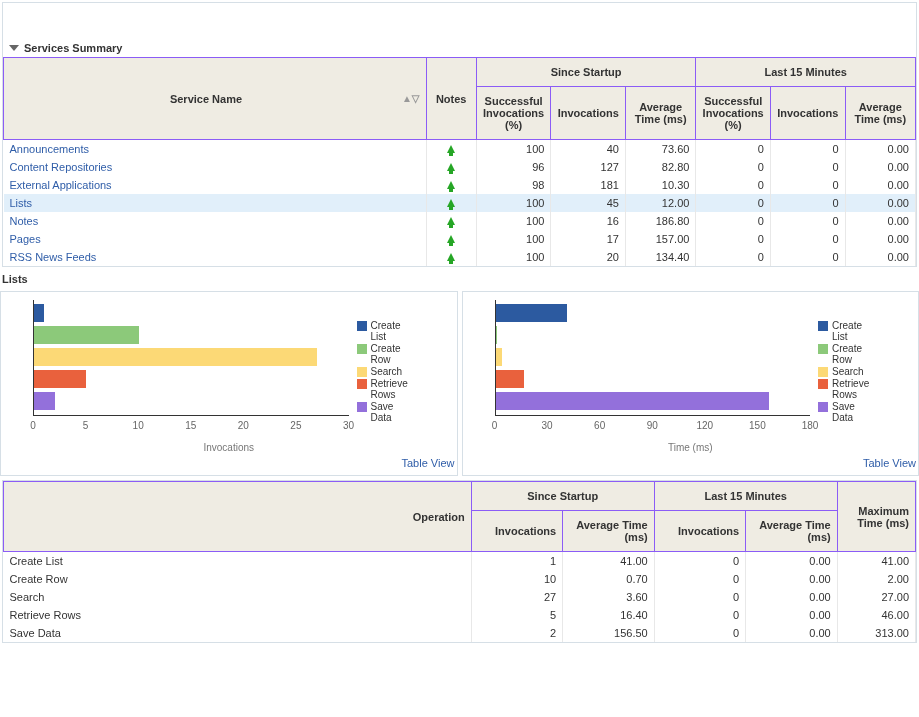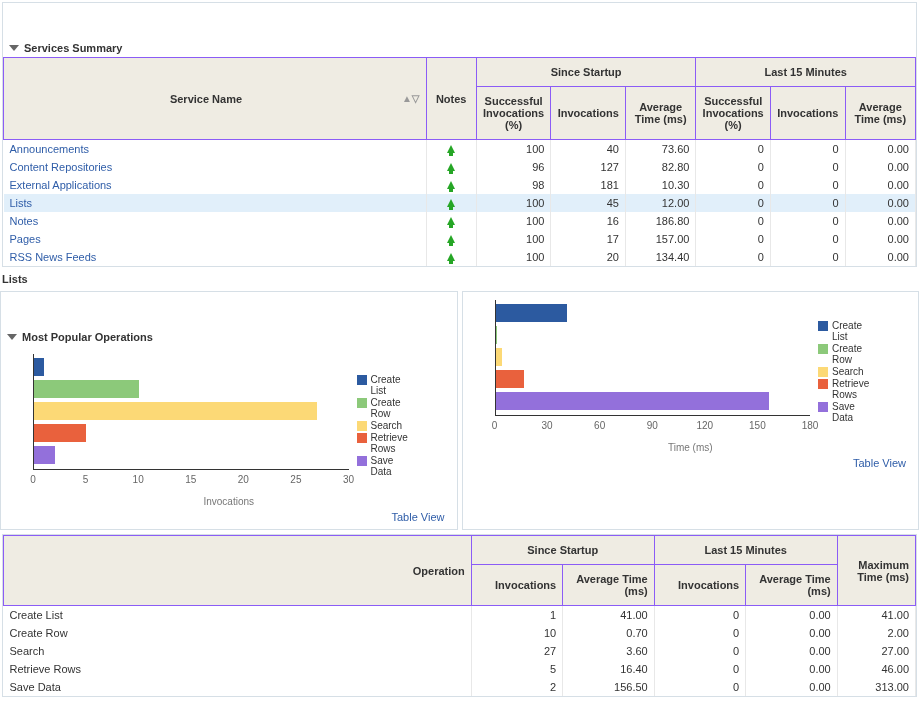--- a/index.html
+++ b/index.html
@@ -28,21 +28,21 @@
 .bars-area { flex: 1; position: relative; height: 140px; }
 .bars-stack { position: absolute; left: 24px; right: 4px; top: 0; bottom: 24px; border-left: 1px solid #333; border-bottom: 1px solid #333; }
 .hbar { position: absolute; height: 18px; }
 .axis-labels { position: absolute; left: 24px; right: 4px; bottom: 4px; height: 16px; }
 .tick { position: absolute; font-size: 10px; color: #666; transform: translateX(-50%); }
 .axis-title { text-align: center; font-size: 10px; color: #777; }
 .legend { width: 100px; padding: 20px 4px 0 4px; }
 .legend-row { display: flex; align-items: flex-start; margin-bottom: 1px; font-size: 10px; color: #333; }
 .swatch { width: 10px; height: 10px; margin-right: 4px; margin-top: 1px; flex-shrink: 0; }
 .legend-label { line-height: 11px; }
-.table-view-link { text-align: right; padding: 4px 12px 6px 0; margin-left: 40px; }
+.table-view-link { text-align: right; padding: 4px 2px 6px 0; margin-left: 40px; }
 .table-view-link a { color: #2f5da8; cursor: pointer; }
 
 .svc-col-name { width: 420px; text-align: left; }
 .svc-col-status { width: 50px; }
 .svc-col-num { width: 70px; }
 
 .ops-table th { text-align: right; }
 .ops-table th.num, .ops-table td.num { text-align: right; }
 </style>
 </head>
@@ -145,24 +145,20 @@
           <td class="num">0.00</td>
         </tr>
       </tbody>
   </table>
 </div>
 
 <div class="subtitle">Lists</div>
 
 <div class="charts-row">
   <div class="chart-panel">
-    <div class="section-header">
-      <span class="disclosure"></span>
-      <span>Most Popular Operations</span>
-    </div>
     <div class="chart-body">
       <div class="bars-area">
         <div class="bars-stack" id="chart0-bars">
             <div class="hbar" style="top: 4px; left: 0px; width: 3.33333%; background: rgb(44, 90, 160);"></div>
             <div class="hbar" style="top: 26px; left: 0px; width: 33.3333%; background: rgb(140, 201, 122);"></div>
             <div class="hbar" style="top: 48px; left: 0px; width: 90%; background: rgb(252, 217, 118);"></div>
             <div class="hbar" style="top: 70px; left: 0px; width: 16.6667%; background: rgb(233, 97, 61);"></div>
             <div class="hbar" style="top: 92px; left: 0px; width: 6.66667%; background: rgb(147, 112, 219);"></div>
           </div>
         <div class="axis-labels" id="chart0-ticks">

